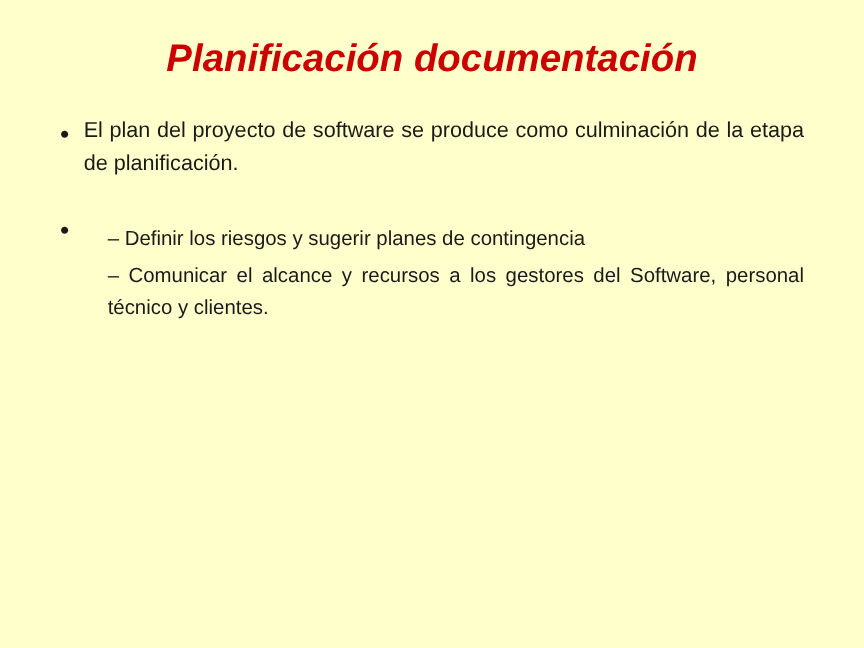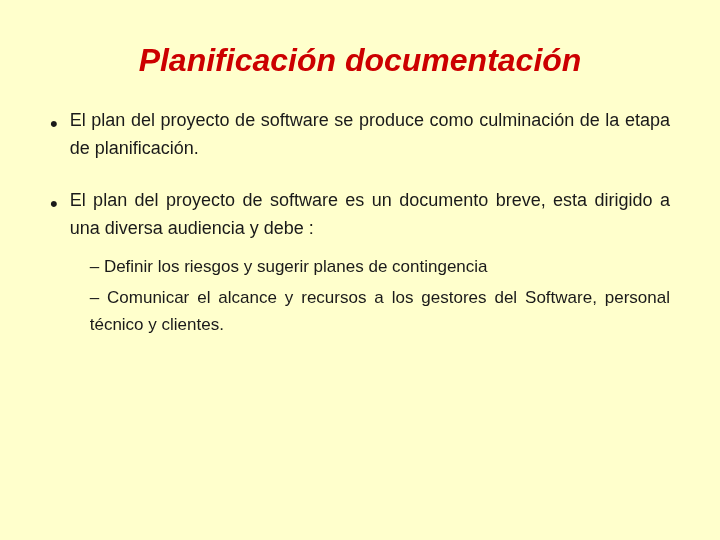--- a/index.html
+++ b/index.html
@@ -15,21 +15,21 @@
       font-family: Arial, sans-serif;
       overflow: hidden;
     }
 
     .slide {
       width: 720px;
       height: 540px;
       background-color: #ffffcc;
       display: flex;
       flex-direction: column;
-      padding: 42px 50px 30px 50px;
+      padding: 30px 50px 30px 50px;
     }
 
     .slide-title {
       text-align: center;
       font-size: 32px;
       font-weight: bold;
       color: #cc0000;
       margin-bottom: 28px;
       font-style: italic;
     }
@@ -82,21 +82,20 @@
     <div class="bullet-item">
       <span class="bullet-dot">•</span>
       <span class="bullet-text">El plan del proyecto de software se produce como culminación de la etapa de planificación.</span>
     </div>
   </div>
 
   <div class="bullet-section">
     <div class="bullet-item">
       <span class="bullet-dot">•</span>
       <div class="bullet-text">
-        <span>El plan del proyecto de software es un documento breve, esta dirigido a una diversa audiencia y debe :</span>
         <div class="sub-bullets">
           <div class="sub-bullet">– Definir los riesgos y sugerir planes de contingencia</div>
           <div class="sub-bullet">– Comunicar el alcance y recursos a los gestores del Software, personal técnico y clientes.</div>
         </div>
       </div>
     </div>
   </div>
 </div>
 
 </body></html>

